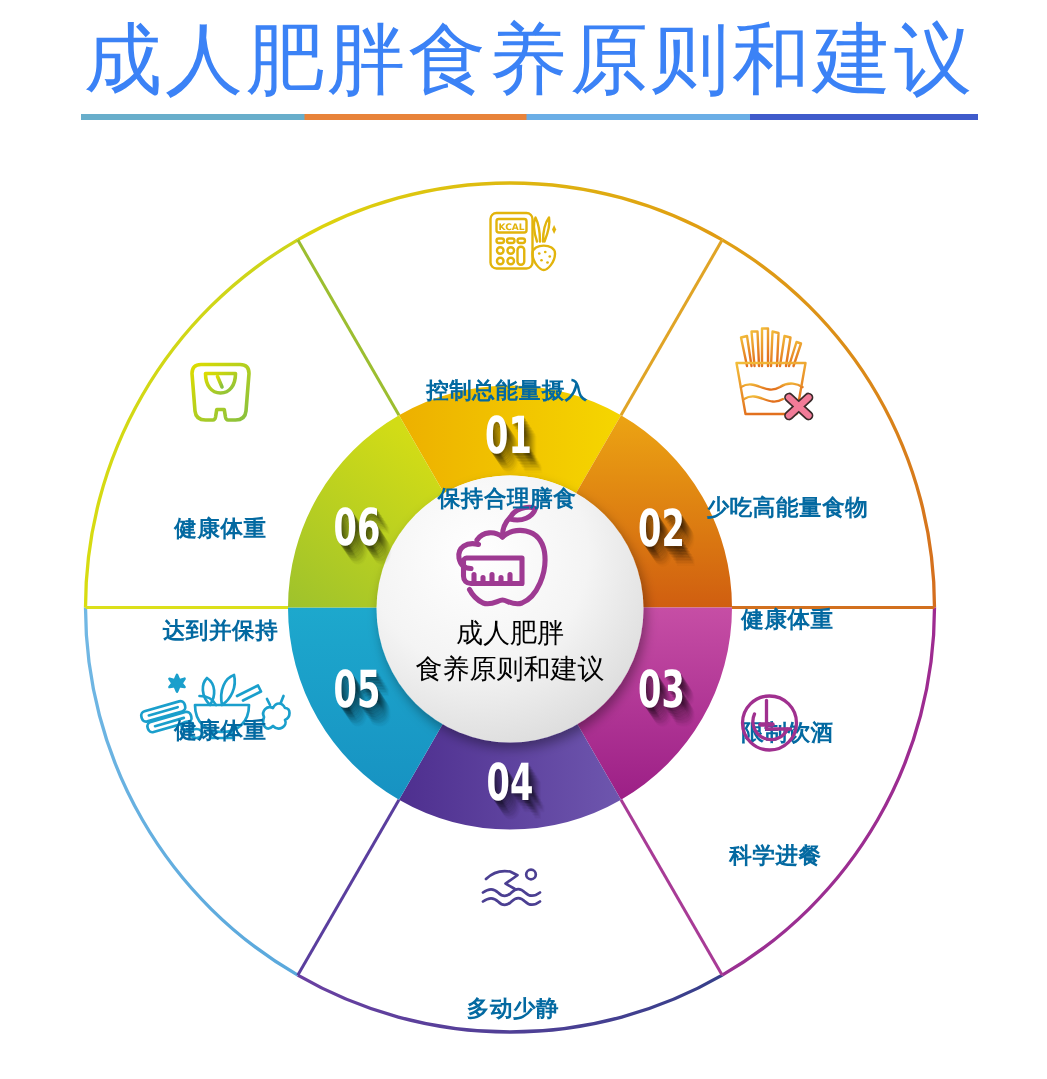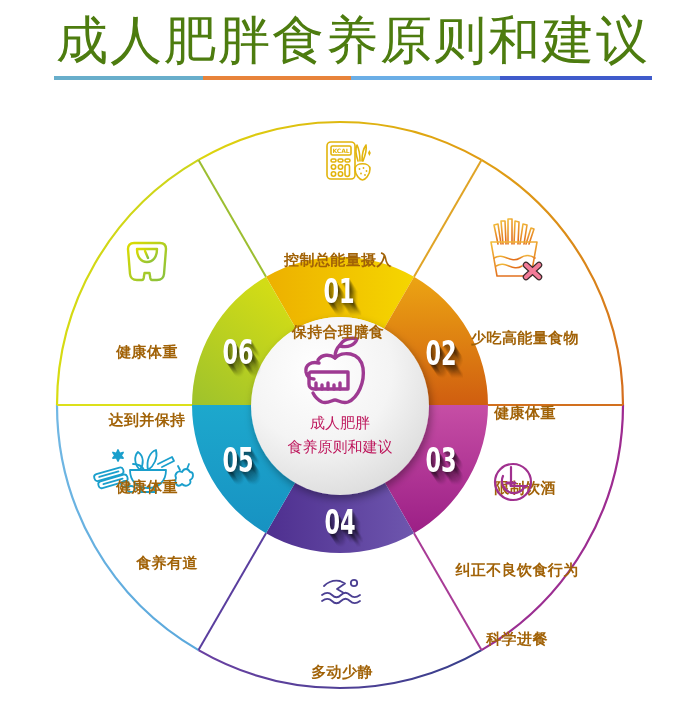--- a/index.html
+++ b/index.html
@@ -2,47 +2,47 @@
 <html><head>
 <meta charset="utf-8">
 <style>
   html, body { margin:0; padding:0; background:#ffffff; }
   #canvas {
     position:relative; width:698px; height:719px; overflow:hidden; background:#ffffff;
     font-family:"DejaVu Sans","Liberation Sans",sans-serif;
   }
   .title {
     position:absolute; left:30px; top:10px; width:646px; text-align:center;
-    font-size:52px; line-height:60px; color:#4d7c0f; letter-spacing:2px;
+    font-size:52px; line-height:60px; color:#3b82f6; letter-spacing:2px;
     font-weight:normal; white-space:nowrap;
     font-family:"DejaVu Sans","Liberation Sans",sans-serif;
   }
   .title-bar { position:absolute; left:54px; top:76px; }
   .wheel { position:absolute; left:0; top:0; }
   .num {
     position:absolute; color:#ffffff; font-weight:bold; font-size:34px; line-height:34px;
     font-family:"DejaVu Sans","Liberation Sans",sans-serif;
     transform:translate(-50%,-50%) scaleX(0.66);
     text-shadow:
       1px 1px 0 rgba(0,0,0,.16), 2px 2px 0 rgba(0,0,0,.14), 3px 3px 0 rgba(0,0,0,.12),
       4px 4px 0 rgba(0,0,0,.11), 5px 5px 0 rgba(0,0,0,.10), 6px 6px 0 rgba(0,0,0,.09),
       7px 7px 0 rgba(0,0,0,.08), 8px 8px 0 rgba(0,0,0,.07), 9px 9px 0 rgba(0,0,0,.06),
       10px 10px 0 rgba(0,0,0,.05), 11px 11px 0 rgba(0,0,0,.04), 12px 12px 0 rgba(0,0,0,.03),
       13px 13px 0 rgba(0,0,0,.02);
     white-space:nowrap;
   }
   .txt {
     position:absolute; width:220px; text-align:center; font-size:15px; font-weight:bold;
-    color:#a16207; letter-spacing:0.4px; white-space:pre;
+    color:#0369a1; letter-spacing:0.4px; white-space:pre;
     font-family:"DejaVu Sans","Liberation Sans",sans-serif;
   }
   .txt span { display:block; }
   .center-txt {
     position:absolute; left:240px; top:411px; width:200px; text-align:center;
-    font-size:15px; line-height:24px; color:#be185d; font-weight:normal;
+    font-size:18px; line-height:24px; color:#000000; font-weight:normal;
     font-family:"DejaVu Sans","Liberation Sans",sans-serif;
   }
   .center-txt span { display:block; }
   .icon { position:absolute; overflow:visible; }
 </style>
 </head>
 <body>
 
 <div id="canvas">
 
@@ -231,21 +231,20 @@
     <g fill="none" stroke="currentColor" stroke-width="2.2" stroke-linecap="round">
       <circle cx="21" cy="21" r="18"></circle>
       <path d="M11 15 A11.5 11.5 0 1 0 33 25"></path>
       <path d="M19 6 L19 25"></path>
       <path d="M19 25 L35 25"></path>
       <path d="M15 22 L23 22" stroke-width="3"></path>
     </g>
   </svg>
 
   <div class="txt" style="left:407px;top:513px;line-height:23px;">
-    <span>纠正不良饮食行为</span>
     <span>科学进餐</span>
   </div>
 
   <svg class="icon" style="left:320px;top:577px;" width="42" height="27" viewBox="0 0 42 27" color="#4B3F92">
     <g fill="none" stroke="currentColor" stroke-width="1.8" stroke-linecap="round" stroke-linejoin="round">
       <circle cx="34" cy="6" r="3.2"></circle>
       <path d="M4 9 C8 5 14 3 20 4 L25 6.5 L17 12 L23 15.5"></path>
       <path d="M2 18 C6 15 9 15 12 18 C15 21 18 21 21 18 C24 15 27 15 30 18 C33 21 36 21 40 18"></path>
       <path d="M2 24 C6 21 9 21 12 24 C15 27 18 27 21 24 C24 21 27 21 30 24 C33 27 36 27 40 24"></path>
     </g>
@@ -271,21 +270,20 @@
       <path d="M66 16 L80 9 L82 13 L70 19"></path>
       <path d="M48 22 C42 16 42 8 46 4 C52 8 52 16 48 22 Z"></path>
       <path d="M56 22 C54 12 58 4 64 2 C66 10 62 18 56 22 Z"></path>
       <path d="M52 22 C50 18 46 16 41 16"></path>
       <path d="M84 30 C82 26 86 22 90 24 C92 20 96 20 98 24 C102 24 102 30 98 32 C100 36 94 40 90 36 C86 40 82 36 84 30 Z"></path>
       <path d="M88 22 L86 18 M95 21 L97 16"></path>
     </g>
   </svg>
 
   <div class="txt" style="left:57px;top:496px;line-height:27px;">
-    <span>食养有道</span>
   </div>
 
   <svg class="icon" style="left:126px;top:240px;" width="42" height="42" viewBox="0 0 42 42">
     <defs>
       <linearGradient id="scaleGrad" x1="0" y1="0" x2="1" y2="1">
         <stop offset="0" stop-color="#DDDC00"></stop>
         <stop offset="1" stop-color="#86C040"></stop>
       </linearGradient>
     </defs>
     <g fill="none" stroke="url(#scaleGrad)" stroke-width="2.4" stroke-linecap="round" stroke-linejoin="round">

